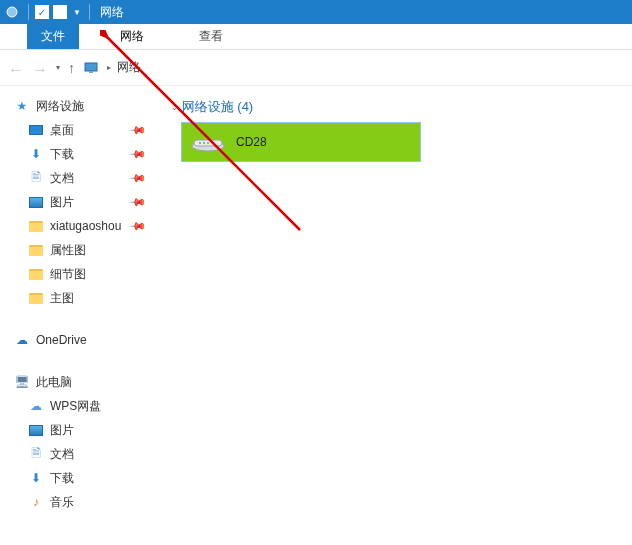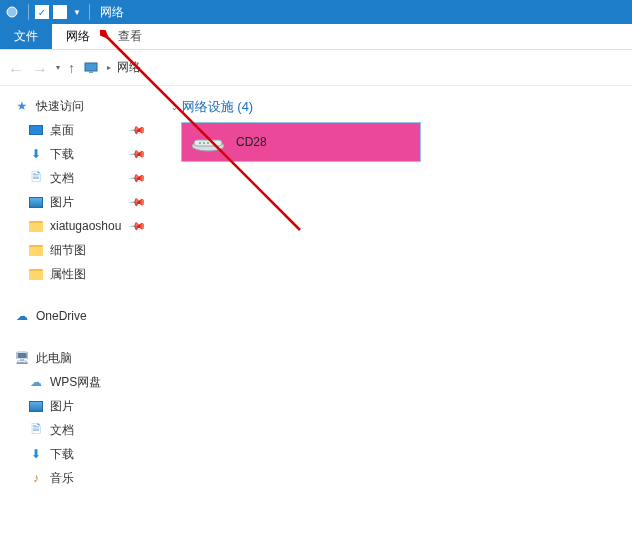--- a/index.html
+++ b/index.html
@@ -9,21 +9,21 @@
 .title-bar { height: 24px; background: #1e7dc9; display: flex; align-items: center; padding-left: 4px; color: #fff; font-size: 12px; }
 .title-bar .tb-icon { width: 16px; height: 16px; margin-right: 4px; display: flex; align-items: center; justify-content: center; }
 .title-bar .sep { width: 1px; height: 16px; background: rgba(255,255,255,0.4); margin: 0 4px; }
 .qat-check { width: 14px; height: 14px; background: #fff; display: inline-flex; align-items: center; justify-content: center; color: #1e7dc9; font-size: 10px; margin: 0 2px; }
 .qat-box { width: 14px; height: 14px; background: #fff; margin: 0 2px; }
 .dropdown-caret { font-size: 8px; margin: 0 4px; color: #fff; }
 .title-text { margin-left: 6px; }
 
 
 .ribbon-tabs { height: 26px; background: #fff; display: flex; align-items: stretch; border-bottom: 1px solid #e0e0e0; }
-.ribbon-tab { padding: 0 14px; font-size: 12px; color: #444; display: flex; align-items: center; cursor: pointer; }
+.ribbon-tab { padding: 0 14px; font-size: 12px; color: #444; display: flex; align-items: center; cursor: pointer; margin-left: 27px; }
 .ribbon-tab.file { background: #1e7dc9; color: #fff; }
 .ribbon-tab.active { color: #000; }
 
 
 .nav-bar { height: 36px; display: flex; align-items: center; padding: 0 8px; gap: 8px; border-bottom: 1px solid #eee; }
 .nav-arrows { display: flex; align-items: center; gap: 8px; }
 .nav-arrow { color: #666; font-size: 16px; cursor: default; }
 .nav-arrow.disabled { color: #ccc; }
 .nav-caret { font-size: 8px; color: #666; }
 .nav-up { color: #666; font-size: 14px; }
@@ -53,21 +53,21 @@
 .ico-folder { background: #ffd76a; width: 14px; height: 11px; border-radius: 1px; border-top: 2px solid #f0c04a; }
 .ico-onedrive { color: #1e7dc9; }
 .ico-pc { color: #5a7da0; }
 .ico-wps { color: #5a9bd5; }
 .ico-video { background: linear-gradient(#8b5a44,#5a3a2a); width: 14px; height: 11px; }
 .ico-music { color: #d08030; }
 
 
 .section-header { font-size: 13px; color: #1e6fbf; margin: 4px 0 6px 4px; display: flex; align-items: center; gap: 4px; }
 .section-header .caret { font-size: 8px; color: #666; }
-.device-item { display: flex; align-items: center; width: 240px; height: 40px; background: #ec4899; border: 1px solid #8fc7ec; padding: 4px 8px; gap: 10px; cursor: pointer; margin-left: 14px; }
+.device-item { display: flex; align-items: center; width: 240px; height: 40px; background: #84cc16; border: 1px solid #8fc7ec; padding: 4px 8px; gap: 10px; cursor: pointer; margin-left: 14px; }
 .device-icon { width: 36px; height: 28px; display: flex; align-items: center; justify-content: center; }
 .device-label { font-size: 12px; color: #222; }
 
 
 .annotation-arrow { position: absolute; top: 30px; left: 100px; pointer-events: none; z-index: 50; }
 
 svg.modem { width: 36px; height: 20px; }
 </style>
 </head>
 <body>
@@ -111,21 +111,21 @@
   </div>
 </div>
 
 <div class="main">
 
   <div class="sidebar">
 
     <div class="side-group">
       <div class="side-item header">
         <span class="icon ico-star">★</span>
-        <span>快速访问</span>
+        <span>网络设施</span>
       </div>
       <div class="side-item sub">
         <span class="icon">
             <span class="ico-desktop-bg"></span>
           </span>
         <span>桌面</span>
         <span class="pin">📌</span>
       </div>
       <div class="side-item sub">
         <span class="icon ico-download">⬇</span>
@@ -148,27 +148,33 @@
         <span class="icon">
             <span class="ico-folder"></span>
           </span>
         <span>xiatugaoshou</span>
         <span class="pin">📌</span>
       </div>
       <div class="side-item sub">
         <span class="icon">
             <span class="ico-folder"></span>
           </span>
+        <span>属性图</span>
+      </div>
+      <div class="side-item sub">
+        <span class="icon">
+            <span class="ico-folder"></span>
+          </span>
         <span>细节图</span>
       </div>
       <div class="side-item sub">
         <span class="icon">
             <span class="ico-folder"></span>
           </span>
-        <span>属性图</span>
+        <span>主图</span>
       </div>
     </div>
 
     <div class="side-group">
       <div class="side-item header">
         <span class="icon ico-onedrive">☁</span>
         <span>OneDrive</span>
       </div>
     </div>
 

